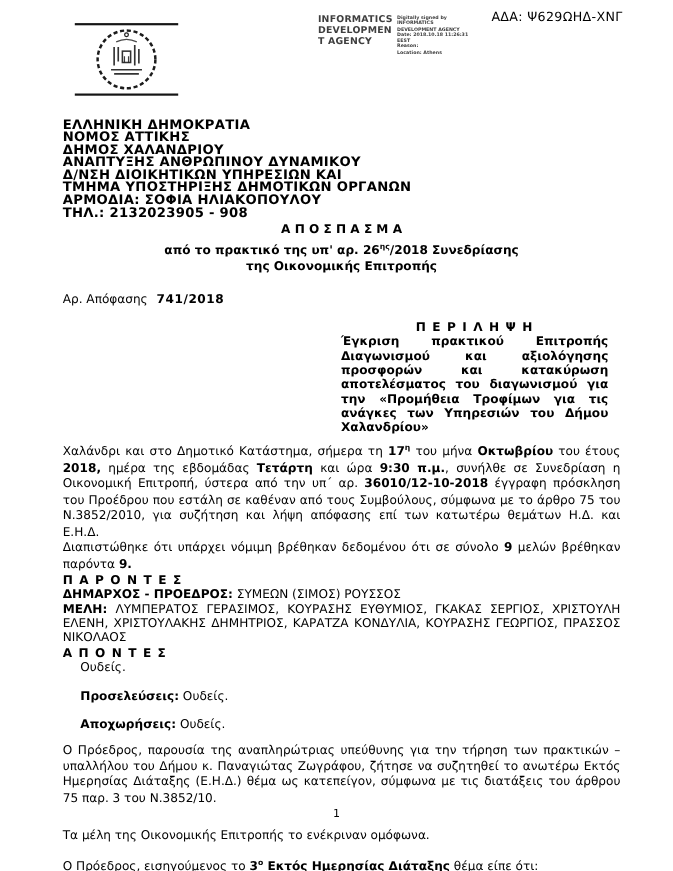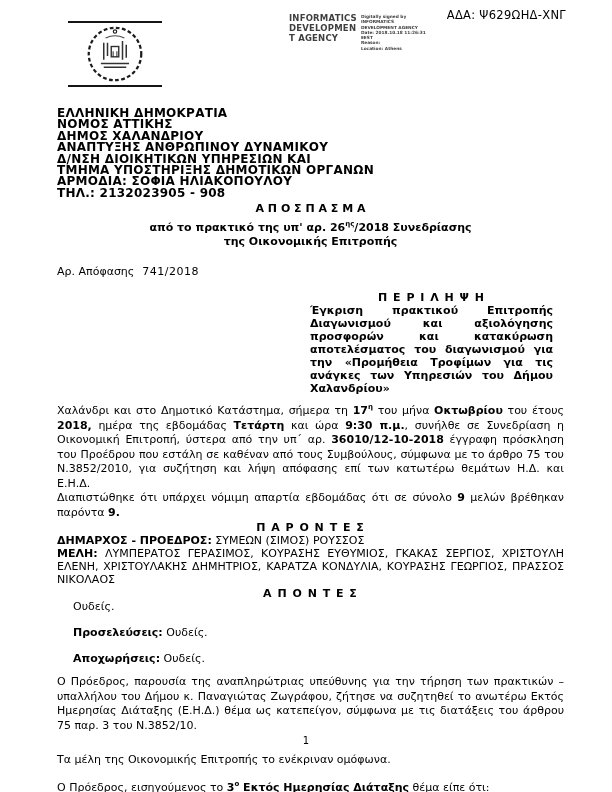--- a/index.html
+++ b/index.html
@@ -18,29 +18,29 @@
   .stamp-details{ margin-left:4px; width:78px; font-size:4.3px; line-height:5.3px; font-weight:bold; color:#3f3f3f; }
   .logo{ position:absolute; left:68px; top:21px; width:94px; }
   .logo-rule{ height:2px; background:#151515; }
   .seal-wrap{ display:flex; justify-content:center; padding:1px 0; }
   
   .content{ position:absolute; left:57px; top:96px; width:507px; }
   .letterhead{ font-weight:bold; font-size:12px; line-height:11.4px; letter-spacing:0.25px;margin-top:12px; }
   .excerpt{ text-align:center; font-weight:bold; font-size:11px; line-height:14.5px; margin-top:3px; }
   .excerpt .sup{ font-size:7px; vertical-align:super; }
   .decision{ margin-top:16px; font-size:11px; }
-  .decision .num{ font-weight:normal; margin-left:8px; letter-spacing:0.5px; }
+  .decision .num{ font-weight:bold; margin-left:8px; letter-spacing:0.5px; }
   .summary{ margin-top:4px; margin-left:253px; width:243px; font-weight:bold; font-size:11px; line-height:13px; }
   .summary-title{ text-align:center; letter-spacing:1px;margin-top:13px; }
   .summary-text{ text-align:justify; }
   .para{ font-size:11px; line-height:14.5px; text-align:justify; }
   .p1{ margin-top:5px; }
   b.seg{ font-weight:bold; }
   sup.seg{ font-size:7px; }
-  .sec-title{ text-align:center; font-weight:bold; font-size:11px; line-height:13px; letter-spacing:1px; margin-top:1px; }
+  .sec-title{ text-align:left; font-weight:bold; font-size:11px; line-height:13px; letter-spacing:1px; margin-top:1px; }
   .roster{ font-size:11px; line-height:13px; text-align:justify; }
   .roster .lbl{ font-weight:bold; }
   .plain{ font-size:11px; line-height:13px;margin-left:16px; }
   .spaced{ margin-top:13px; }
   .p3{ margin-top:10px; }
   .p4{ margin-top:20px; }
   .p5{ margin-top:9px; }
   .footer{ position:absolute; left:0; right:0; top:735px; text-align:center; font-size:10px; }
 </style>
 </head>
@@ -108,21 +108,21 @@
 
     <div class="summary">
       <div class="summary-title">Π Ε Ρ Ι Λ Η Ψ Η</div>
       <div class="summary-text">Έγκριση πρακτικού Επιτροπής Διαγωνισμού και αξιολόγησης προσφορών και κατακύρωση αποτελέσματος του διαγωνισμού για την «Προμήθεια Τροφίμων για τις ανάγκες των Υπηρεσιών του Δήμου Χαλανδρίου»</div>
     </div>
 
     <div class="para p1">
       <span>Χαλάνδρι και στο Δημοτικό Κατάστημα, σήμερα τη </span><b class="seg">17</b><sup class="seg"><b>η</b></sup><span> του μήνα </span><b class="seg">Οκτωβρίου</b><span> του έτους </span><b class="seg">2018,</b><span> ημέρα της εβδομάδας </span><b class="seg">Τετάρτη</b><span> και ώρα </span><b class="seg">9:30 π.μ.</b><span>, συνήλθε σε Συνεδρίαση η Οικονομική Επιτροπή, ύστερα από την υπ΄ αρ. </span><b class="seg">36010/12-10-2018</b><span> έγγραφη πρόσκληση του Προέδρου που εστάλη σε καθέναν από τους Συμβούλους, σύμφωνα με το άρθρο 75 του Ν.3852/2010, για συζήτηση και λήψη απόφασης επί των κατωτέρω θεμάτων Η.Δ. και Ε.Η.Δ.</span>
     </div>
     <div class="para">
-      <span>Διαπιστώθηκε ότι υπάρχει νόμιμη απαρτία εβδομάδας ότι σε σύνολο </span><b class="seg">9</b><span> μελών βρέθηκαν παρόντα </span><b class="seg">9.</b>
+      <span>Διαπιστώθηκε ότι υπάρχει νόμιμη βρέθηκαν δεδομένου ότι σε σύνολο </span><b class="seg">9</b><span> μελών βρέθηκαν παρόντα </span><b class="seg">9.</b>
     </div>
 
     <div class="sec-title">Π Α Ρ Ο Ν Τ Ε Σ</div>
     <div class="roster">
       <span class="lbl">ΔΗΜΑΡΧΟΣ - ΠΡΟΕΔΡΟΣ:</span><span> ΣΥΜΕΩΝ (ΣΙΜΟΣ) ΡΟΥΣΣΟΣ</span>
     </div>
     <div class="roster">
       <span class="lbl">ΜΕΛΗ:</span><span> ΛΥΜΠΕΡΑΤΟΣ ΓΕΡΑΣΙΜΟΣ, ΚΟΥΡΑΣΗΣ ΕΥΘΥΜΙΟΣ, ΓΚΑΚΑΣ ΣΕΡΓΙΟΣ, ΧΡΙΣΤΟΥΛΗ ΕΛΕΝΗ, ΧΡΙΣΤΟΥΛΑΚΗΣ ΔΗΜΗΤΡΙΟΣ, ΚΑΡΑΤΖΑ ΚΟΝΔΥΛΙΑ, ΚΟΥΡΑΣΗΣ ΓΕΩΡΓΙΟΣ, ΠΡΑΣΣΟΣ ΝΙΚΟΛΑΟΣ</span>
     </div>
 

